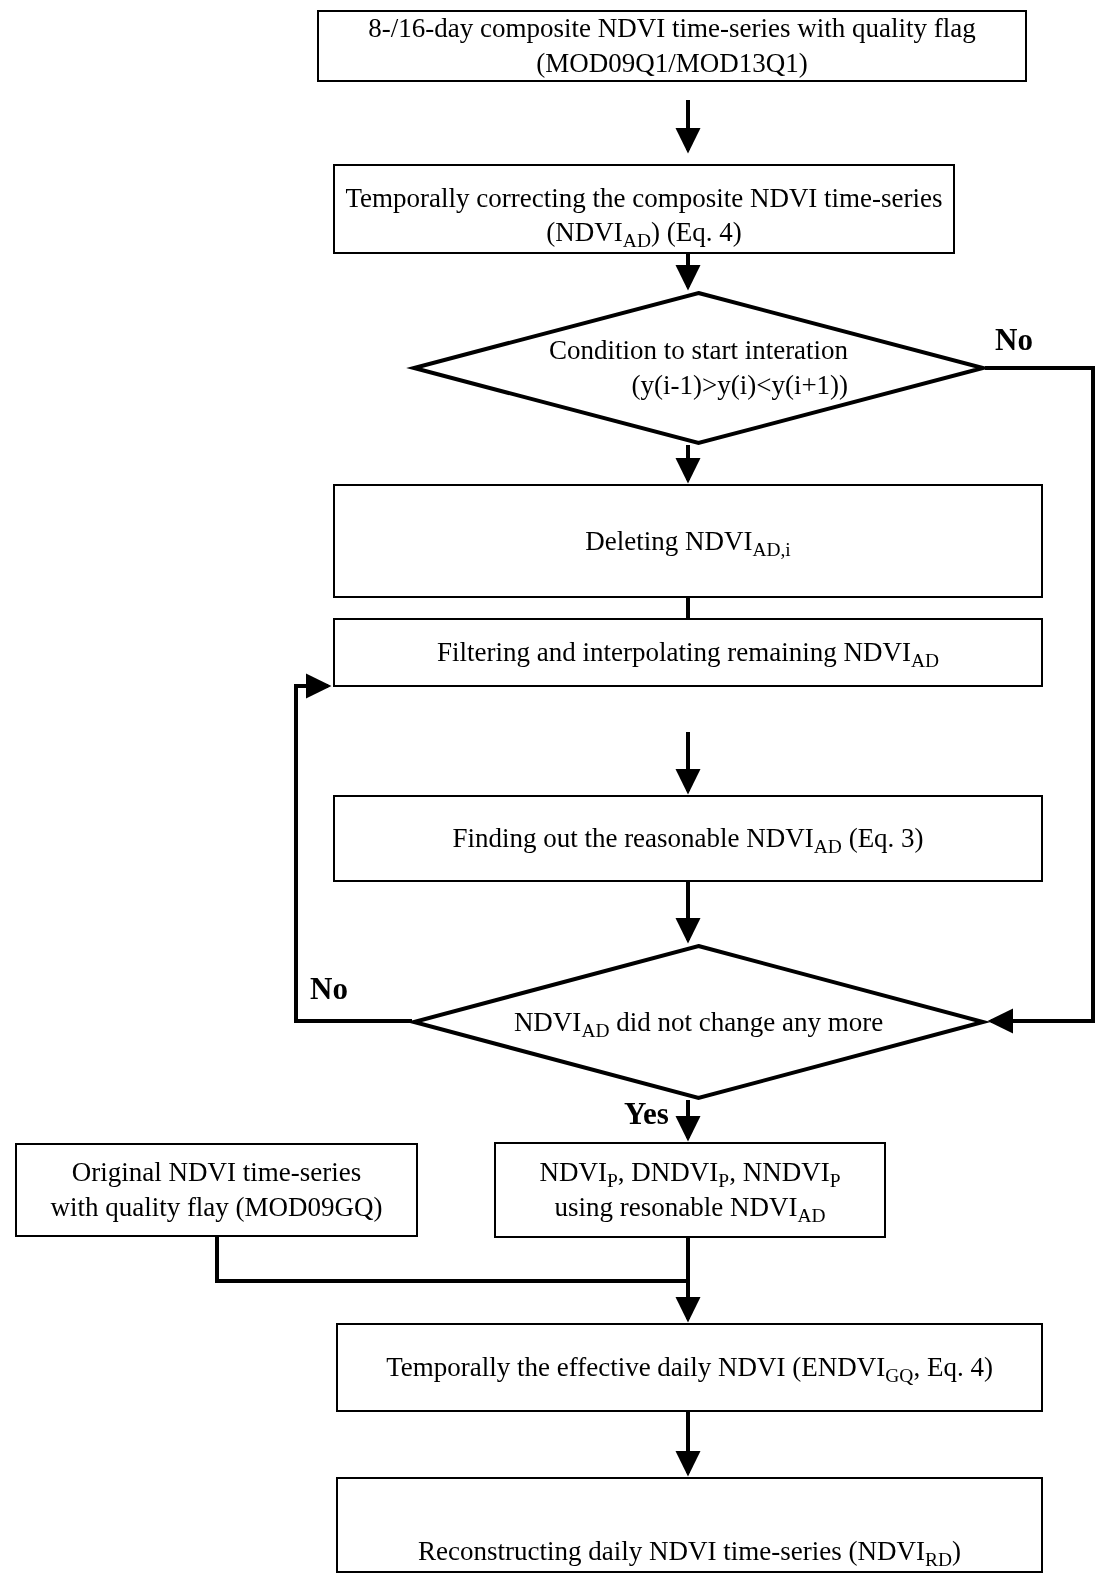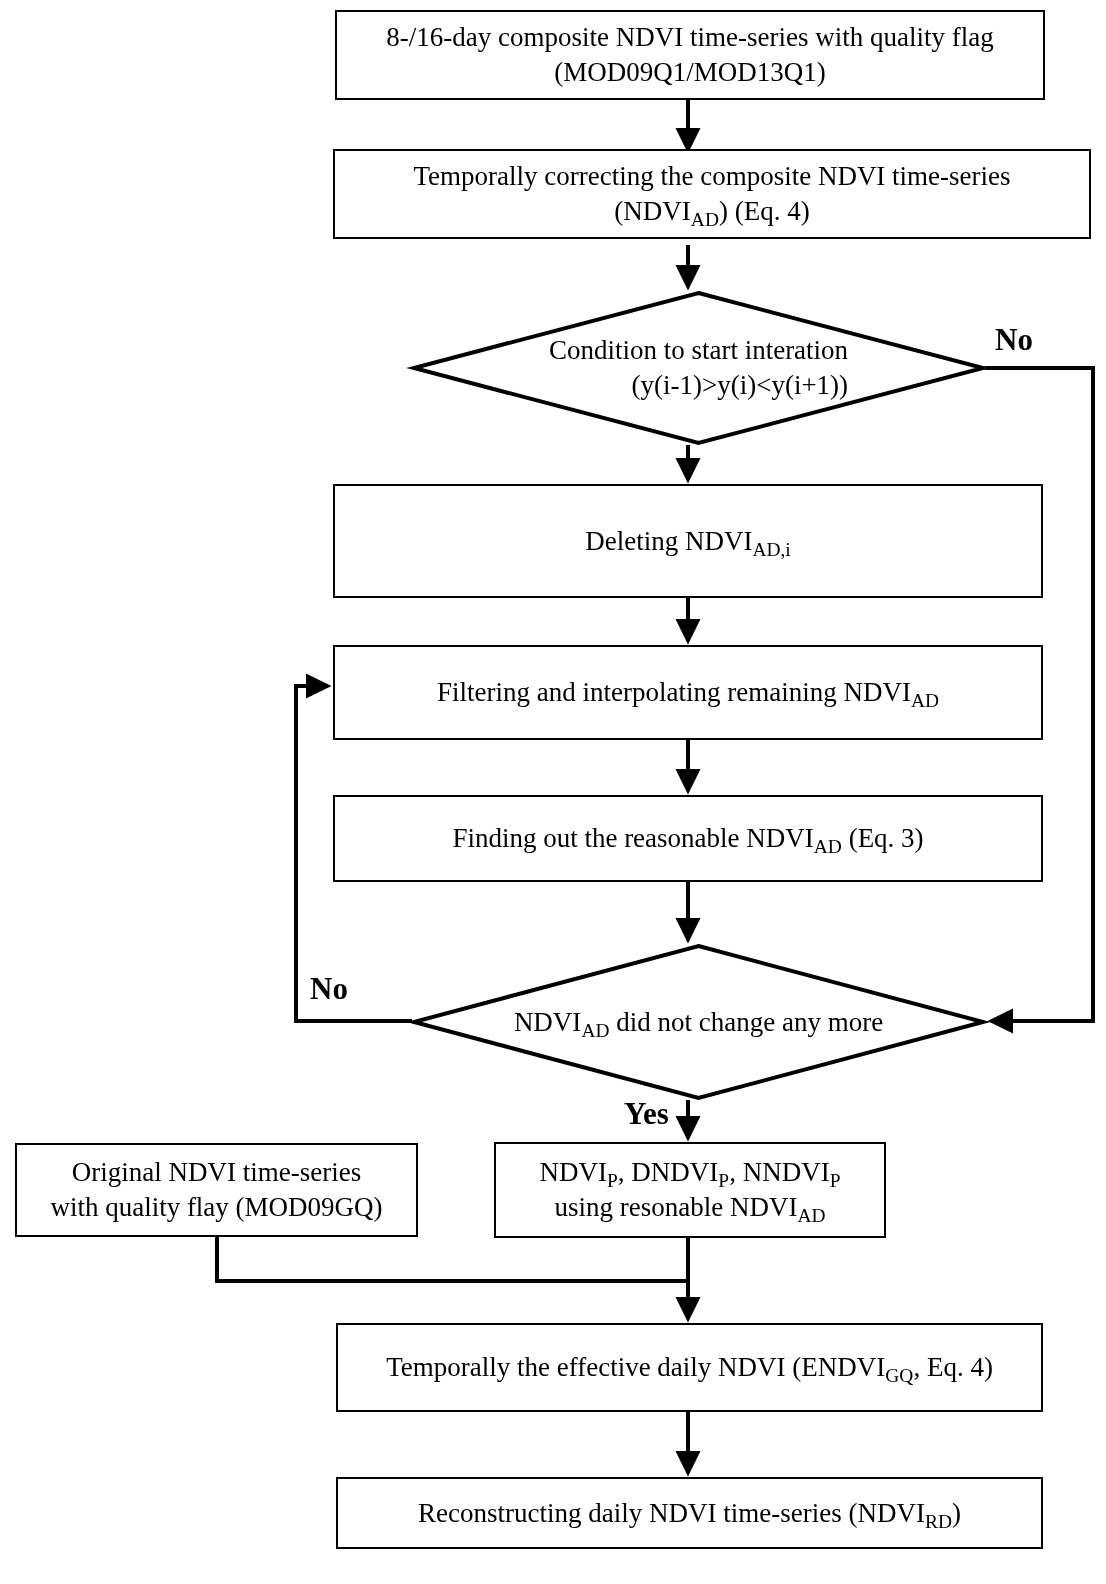--- a/index.html
+++ b/index.html
@@ -108,28 +108,28 @@
       <line x1="688" y1="1412" x2="688" y2="1473" marker-end="url(#arrow)"></line>
 
       <path d="M 985 368 L 1093 368 L 1093 1021 L 991 1021" marker-end="url(#arrow)"></path>
 
       <path d="M 412 1021 L 296 1021 L 296 686 L 328 686" marker-end="url(#arrow)"></path>
 
       <path d="M 217 1237 L 217 1281 L 688 1281"></path>
     </g>
   </svg>
 
-  <div class="node" style="left:335px; top:10px; width:710px; height:90px;">
+  <div class="node" style="left:317px; top:10px; width:710px; height:72px;">
     <span class="txt">
       <span>8-/16-day composite NDVI time-series with quality flag</span><br>
       <span>(MOD09Q1/MOD13Q1)</span>
     </span>
   </div>
 
-  <div class="node" style="left:333px; top:149px; width:758px; height:90px;">
+  <div class="node" style="left:333px; top:164px; width:622px; height:90px;align-items:flex-end;">
     <span class="txt">
       <span>Temporally correcting the composite NDVI time-series</span><br>
       <span><span>(NDVI</span><sub>AD</sub><span>) (Eq. 4)</span></span>
     </span>
   </div>
 
   <div class="diamond-wrap" style="left:412px; top:291px; width:573px; height:154px;">
     <svg width="573" height="154" viewBox="0 0 573 154" aria-hidden="true">
       <polygon points="286.5,2 571,77 286.5,152 2,77" fill="#ffffff" stroke="#000000" stroke-width="4"></polygon>
     </svg>
@@ -140,21 +140,21 @@
       </span>
     </div>
   </div>
 
   <div class="edge-label" style="left:995px; top:324px;">No</div>
 
   <div class="node" style="left:333px; top:484px; width:710px; height:114px;">
     <span class="txt"><span>Deleting NDVI</span><sub>AD,i</sub><span></span></span>
   </div>
 
-  <div class="node" style="left:333px; top:645px; width:710px; height:95px;">
+  <div class="node" style="left:333px; top:618px; width:710px; height:69px;">
     <span class="txt"><span>Filtering and interpolating remaining NDVI</span><sub>AD</sub><span></span></span>
   </div>
 
   <div class="node" style="left:333px; top:795px; width:710px; height:87px;">
     <span class="txt"><span>Finding out the reasonable NDVI</span><sub>AD</sub><span> (Eq. 3)</span></span>
   </div>
 
   <div class="diamond-wrap" style="left:412px; top:944px; width:573px; height:156px;">
     <svg width="573" height="156" viewBox="0 0 573 156" aria-hidden="true">
       <polygon points="286.5,2 571,78 286.5,154 2,78" fill="#ffffff" stroke="#000000" stroke-width="4"></polygon>
@@ -179,17 +179,17 @@
     <span class="txt">
       <span><span>NDVI</span><sub>P</sub><span>, DNDVI</span><sub>P</sub><span>, NNDVI</span><sub>P</sub></span><br>
       <span><span>using resonable NDVI</span><sub>AD</sub><span></span></span>
     </span>
   </div>
 
   <div class="node" style="left:336px; top:1323px; width:707px; height:89px;">
     <span class="txt"><span>Temporally the effective daily NDVI (ENDVI</span><sub>GQ</sub><span>, Eq. 4)</span></span>
   </div>
 
-  <div class="node" style="left:336px; top:1477px; width:707px; height:72px;">
+  <div class="node" style="left:336px; top:1477px; width:707px; height:96px;align-items:flex-end;">
     <span class="txt"><span>Reconstructing daily NDVI time-series (NDVI</span><sub>RD</sub><span>)</span></span>
   </div>
 
 </div>
 
 </body></html>

